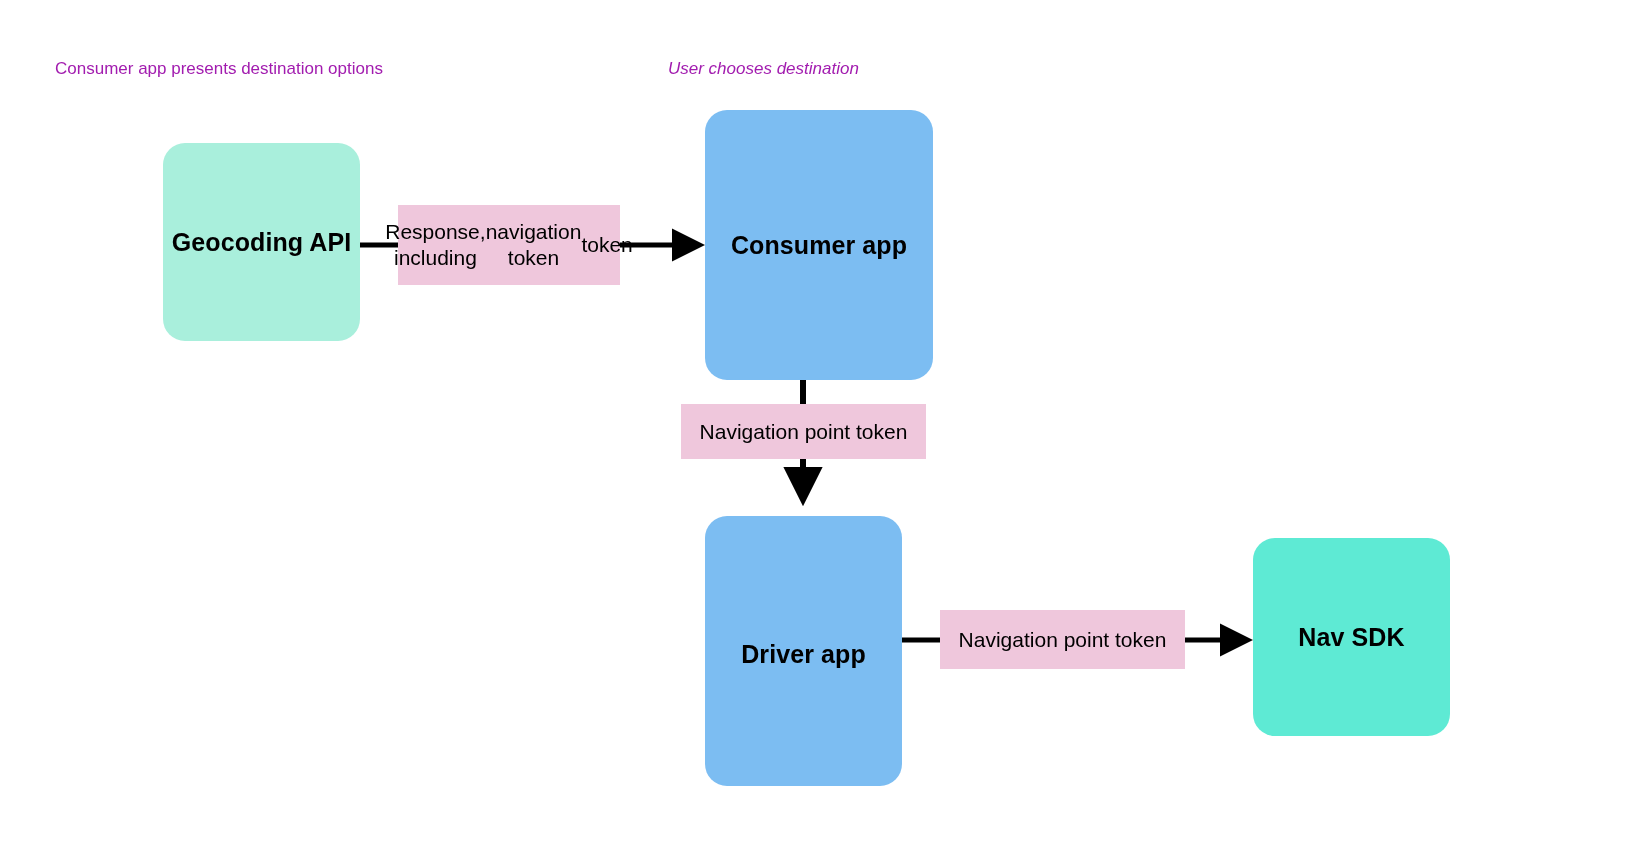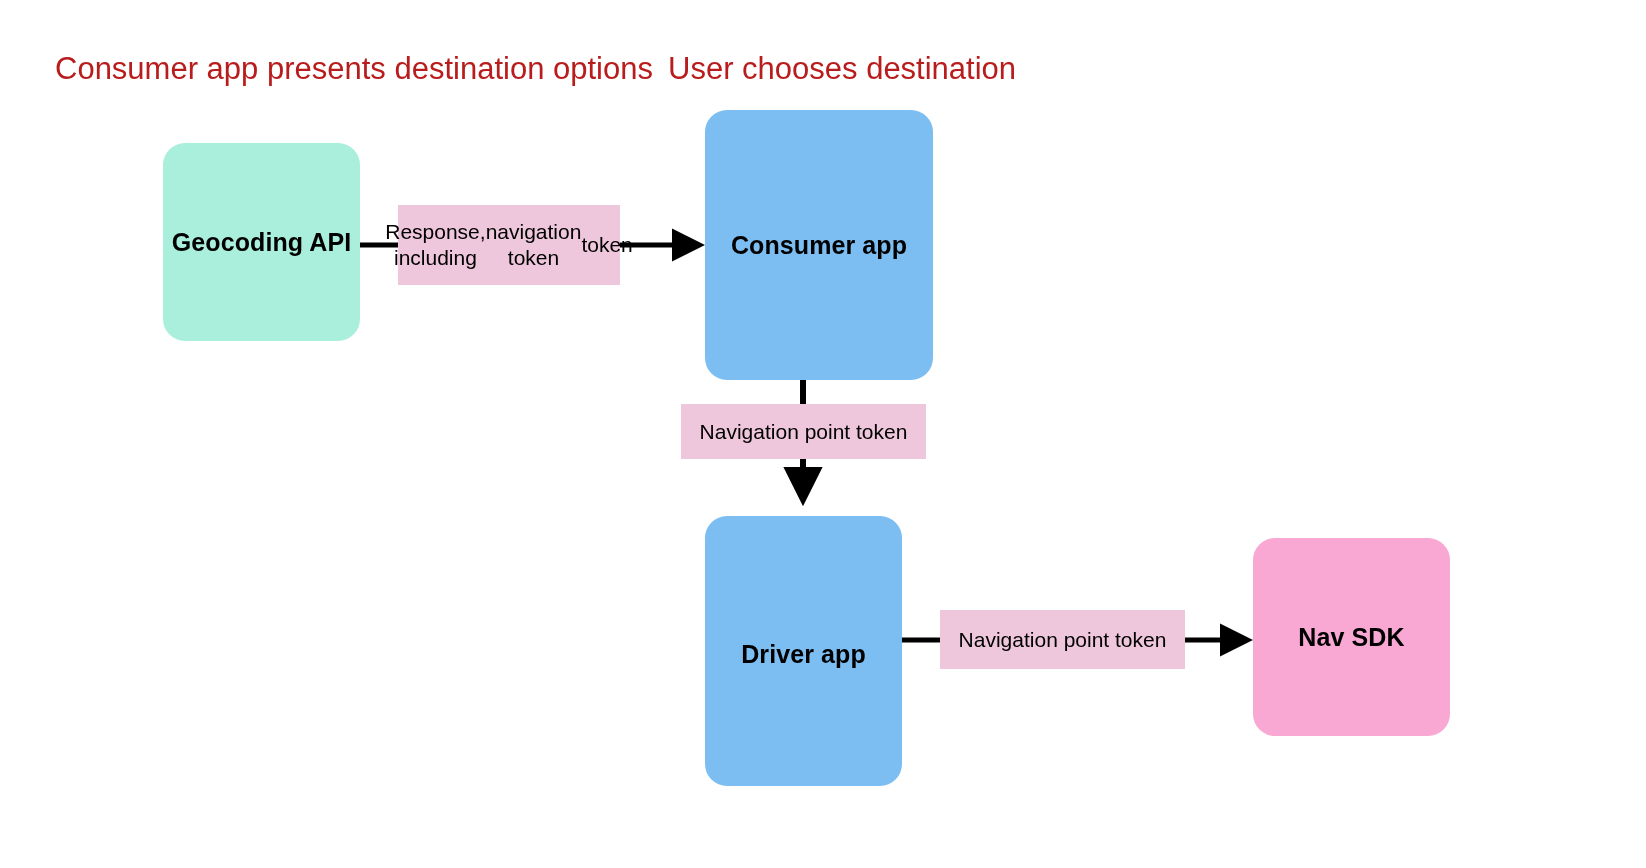--- a/index.html
+++ b/index.html
@@ -13,23 +13,23 @@
   }
   #canvas {
     position: relative;
     width: 1646px;
     height: 868px;
     background: #ffffff;
     overflow: hidden;
   }
   .col-header {
     position: absolute;
-    font-size: 31px;
+    font-size: 17px;
     line-height: 30px;
-    color: #b91c1c;
+    color: #a21caf;
     font-weight: 400;
     white-space: nowrap;
   }
   .node {
     position: absolute;
     border-radius: 22px;
     display: flex;
     align-items: center;
     justify-content: center;
   }
@@ -68,21 +68,21 @@
     pointer-events: none;
   }
 </style>
 </head>
 <body>
 
 <div id="canvas">
 
   <div class="col-header" style="left:55px; top:54px;">Consumer app presents destination options</div>
 
-  <div class="col-header" style="left:668px; top:54px;">User chooses destination</div>
+  <div class="col-header" style="left:668px; top:54px;font-style:italic;">User chooses destination</div>
 
 
   <svg class="arrow-layer" viewBox="0 0 1646 868" xmlns="http://www.w3.org/2000/svg">
     <defs>
       <marker id="arrowhead" markerWidth="7" markerHeight="7" refX="5.4" refY="3.5" orient="auto" markerUnits="strokeWidth">
         <path d="M0,0.2 L6.6,3.5 L0,6.8 z" fill="#000000"></path>
       </marker>
     </defs>
 
     <line x1="360" y1="245" x2="699" y2="245" stroke="#000000" stroke-width="5" marker-end="url(#arrowhead)"></line>
@@ -97,21 +97,21 @@
   </div>
 
   <div class="node" style="left:705px; top:110px; width:228px; height:270px; background:#7CBDF2;">
     <span class="node-label">Consumer app</span>
   </div>
 
   <div class="node" style="left:705px; top:516px; width:197px; height:270px; background:#7CBDF2;">
     <span class="node-label offset-down" style="top:124px;">Driver app</span>
   </div>
 
-  <div class="node" style="left:1253px; top:538px; width:197px; height:198px; background:#f9a8d4;">
+  <div class="node" style="left:1253px; top:538px; width:197px; height:198px; background:#5eead4;">
     <span class="node-label">Nav SDK</span>
   </div>
 
   <div class="edge-label" style="left:398px; top:205px; width:222px; height:80px; background:#EFC7DC; ">
     <span>Response, including</span>
     <span>navigation token</span>
     <span>token</span>
   </div>
 
   <div class="edge-label" style="left:681px; top:404px; width:245px; height:55px; background:#EFC7DC;">

